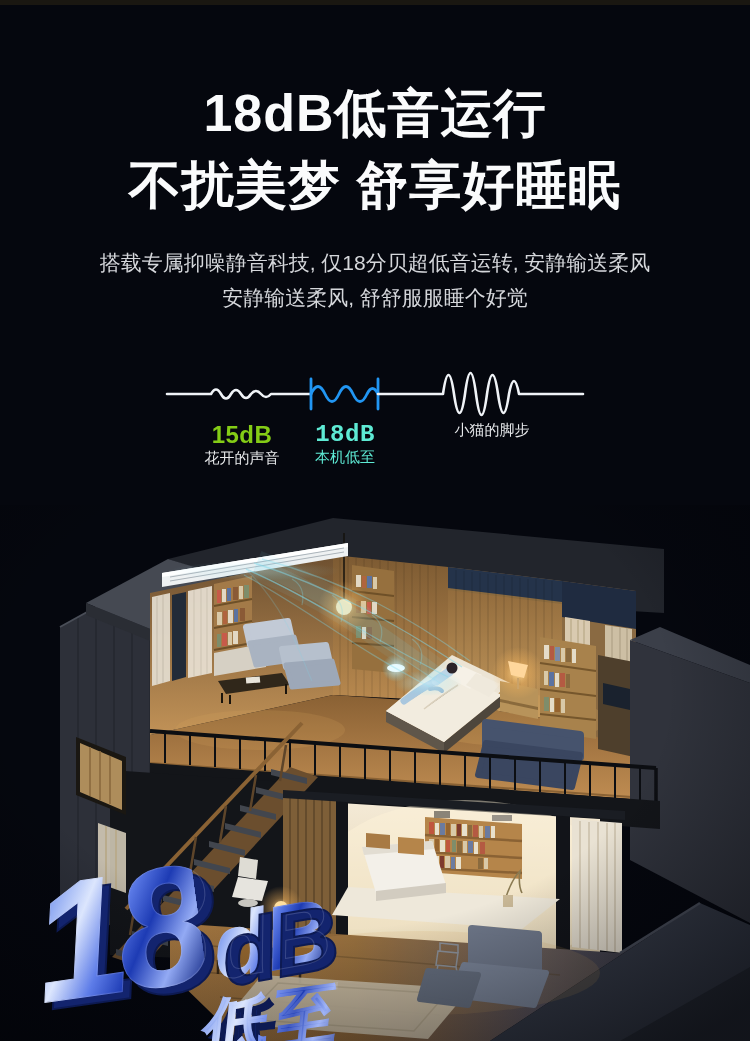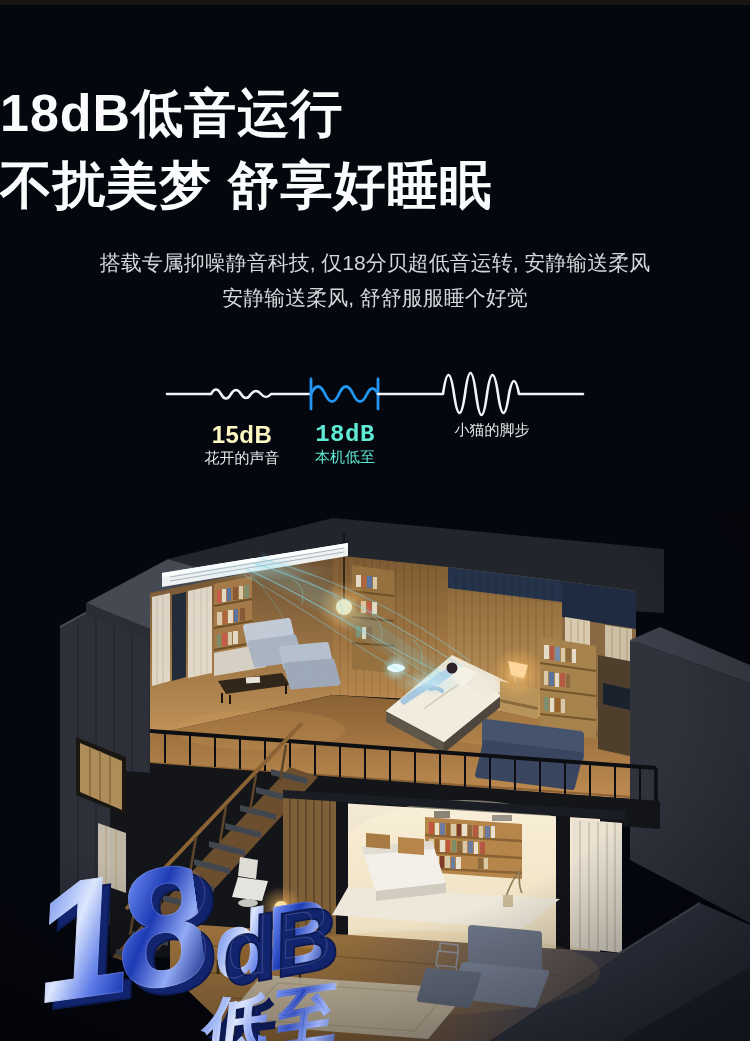--- a/index.html
+++ b/index.html
@@ -1,26 +1,26 @@
 <!DOCTYPE html>
 <html><head>
 <meta charset="utf-8">
 <style>
   html,body{margin:0;padding:0;background:#000;}
   .page{position:relative;width:750px;height:1041px;overflow:hidden;background:#05070e;
         font-family:"Liberation Sans","DejaVu Sans",sans-serif;}
   .top-strip{position:absolute;top:0;left:0;width:750px;height:5px;background:#1a1711;}
-  .title{position:absolute;top:78px;left:0;width:750px;margin:0;text-align:left;
+  .title{position:absolute;top:78px;left:0;width:750px;margin:0;text-align:center;
          color:#fafbfc;font-size:52px;font-weight:700;line-height:1.38;letter-spacing:1px;}
   .subtitle{position:absolute;top:246px;left:0;width:750px;margin:0;text-align:center;
             color:#d5d7db;font-size:21px;font-weight:400;line-height:1.65;}
   .wave-wrap{position:absolute;top:366px;left:165px;width:420px;height:56px;}
   .db-labels{position:absolute;top:421px;left:165px;width:420px;height:64px;}
   .db-item{position:absolute;top:0;width:120px;text-align:center;}
-  .db-item .val{font-size:24px;font-weight:700;color:#fef9c3;letter-spacing:.5px;}
+  .db-item .val{font-size:24px;font-weight:700;color:#84cc16;letter-spacing:.5px;}
   .db-item .desc{font-size:15px;color:#e6e8ea;margin-top:0;}
   .db-item.hl .val,.db-item.hl .desc{color:#5eead4;font-family:Liberation Mono, monospace;}
   .db-i0{left:17px;} .db-i1{left:120px;} .db-i2{left:267px;}
   .scene{position:absolute;top:505px;left:0;width:750px;height:536px;z-index:1;}
   .scene svg{display:block;}
   
   .badge3d{position:absolute;left:26px;top:866px;z-index:5;font-style:italic;font-weight:800;
            transform:rotate(-8deg);transform-origin:20px 20px;}
   .b-row{display:flex;align-items:flex-start;}
   .grad{position:relative;

